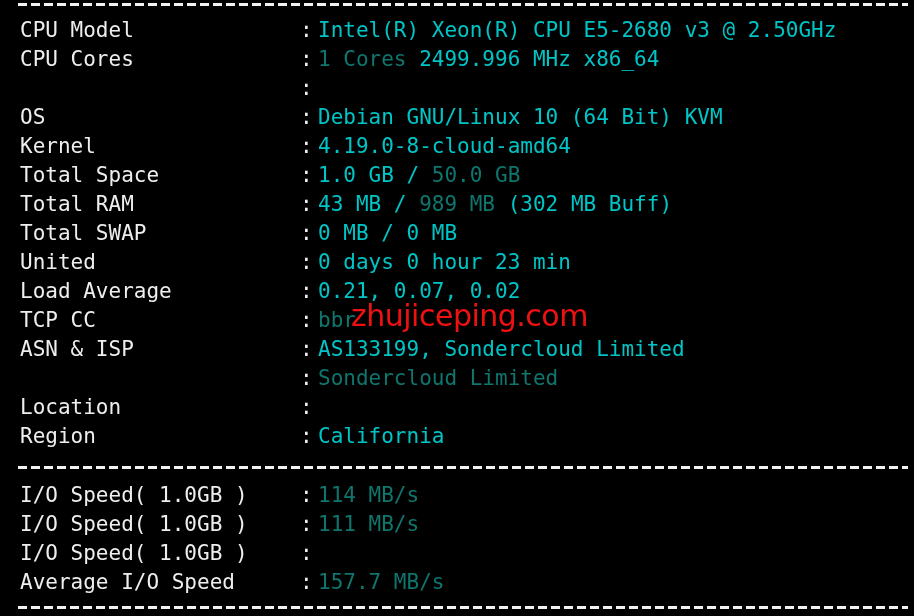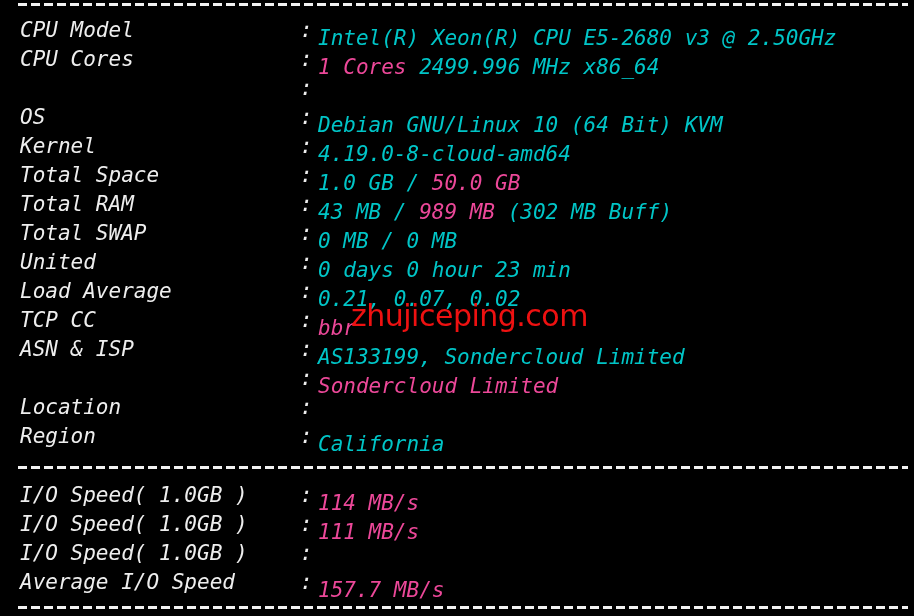--- a/index.html
+++ b/index.html
@@ -17,21 +17,20 @@
     font-family: "DejaVu Sans Mono", "Liberation Mono", monospace;
     font-size: 21px;
     line-height: 29px;
     -webkit-font-smoothing: antialiased;
   }
   .rows {
     position: absolute;
     left: 0;
     top: 0;
     width: 779px;
-    font-style: italic;
   }
   .row {
     position: relative;
     height: 29px;
     white-space: pre;
     color: #e6e6e6;
   }
   .row .label {
     position: absolute;
     left: 20px;
@@ -41,25 +40,25 @@
   }
   .row .colon {
     position: absolute;
     left: 300px;
     top: 0;
     color: #eeeeee;
   }
   .row .value {
     position: absolute;
     left: 318px;
-    top: 8px;
+    top: 0;
     white-space: pre;
   }
   .c-cyan  { color: #00c5c7; }
-  .c-yellow{ color: #ec4899; }
+  .c-yellow{ color: #0f766e; }
 
   .sep {
     position: absolute;
     left: 18px;
     width: 890px;
     height: 3px;
     overflow: hidden;
     background-image: repeating-linear-gradient(
         to right,
         #f2f2f2 0px, #f2f2f2 9px,

